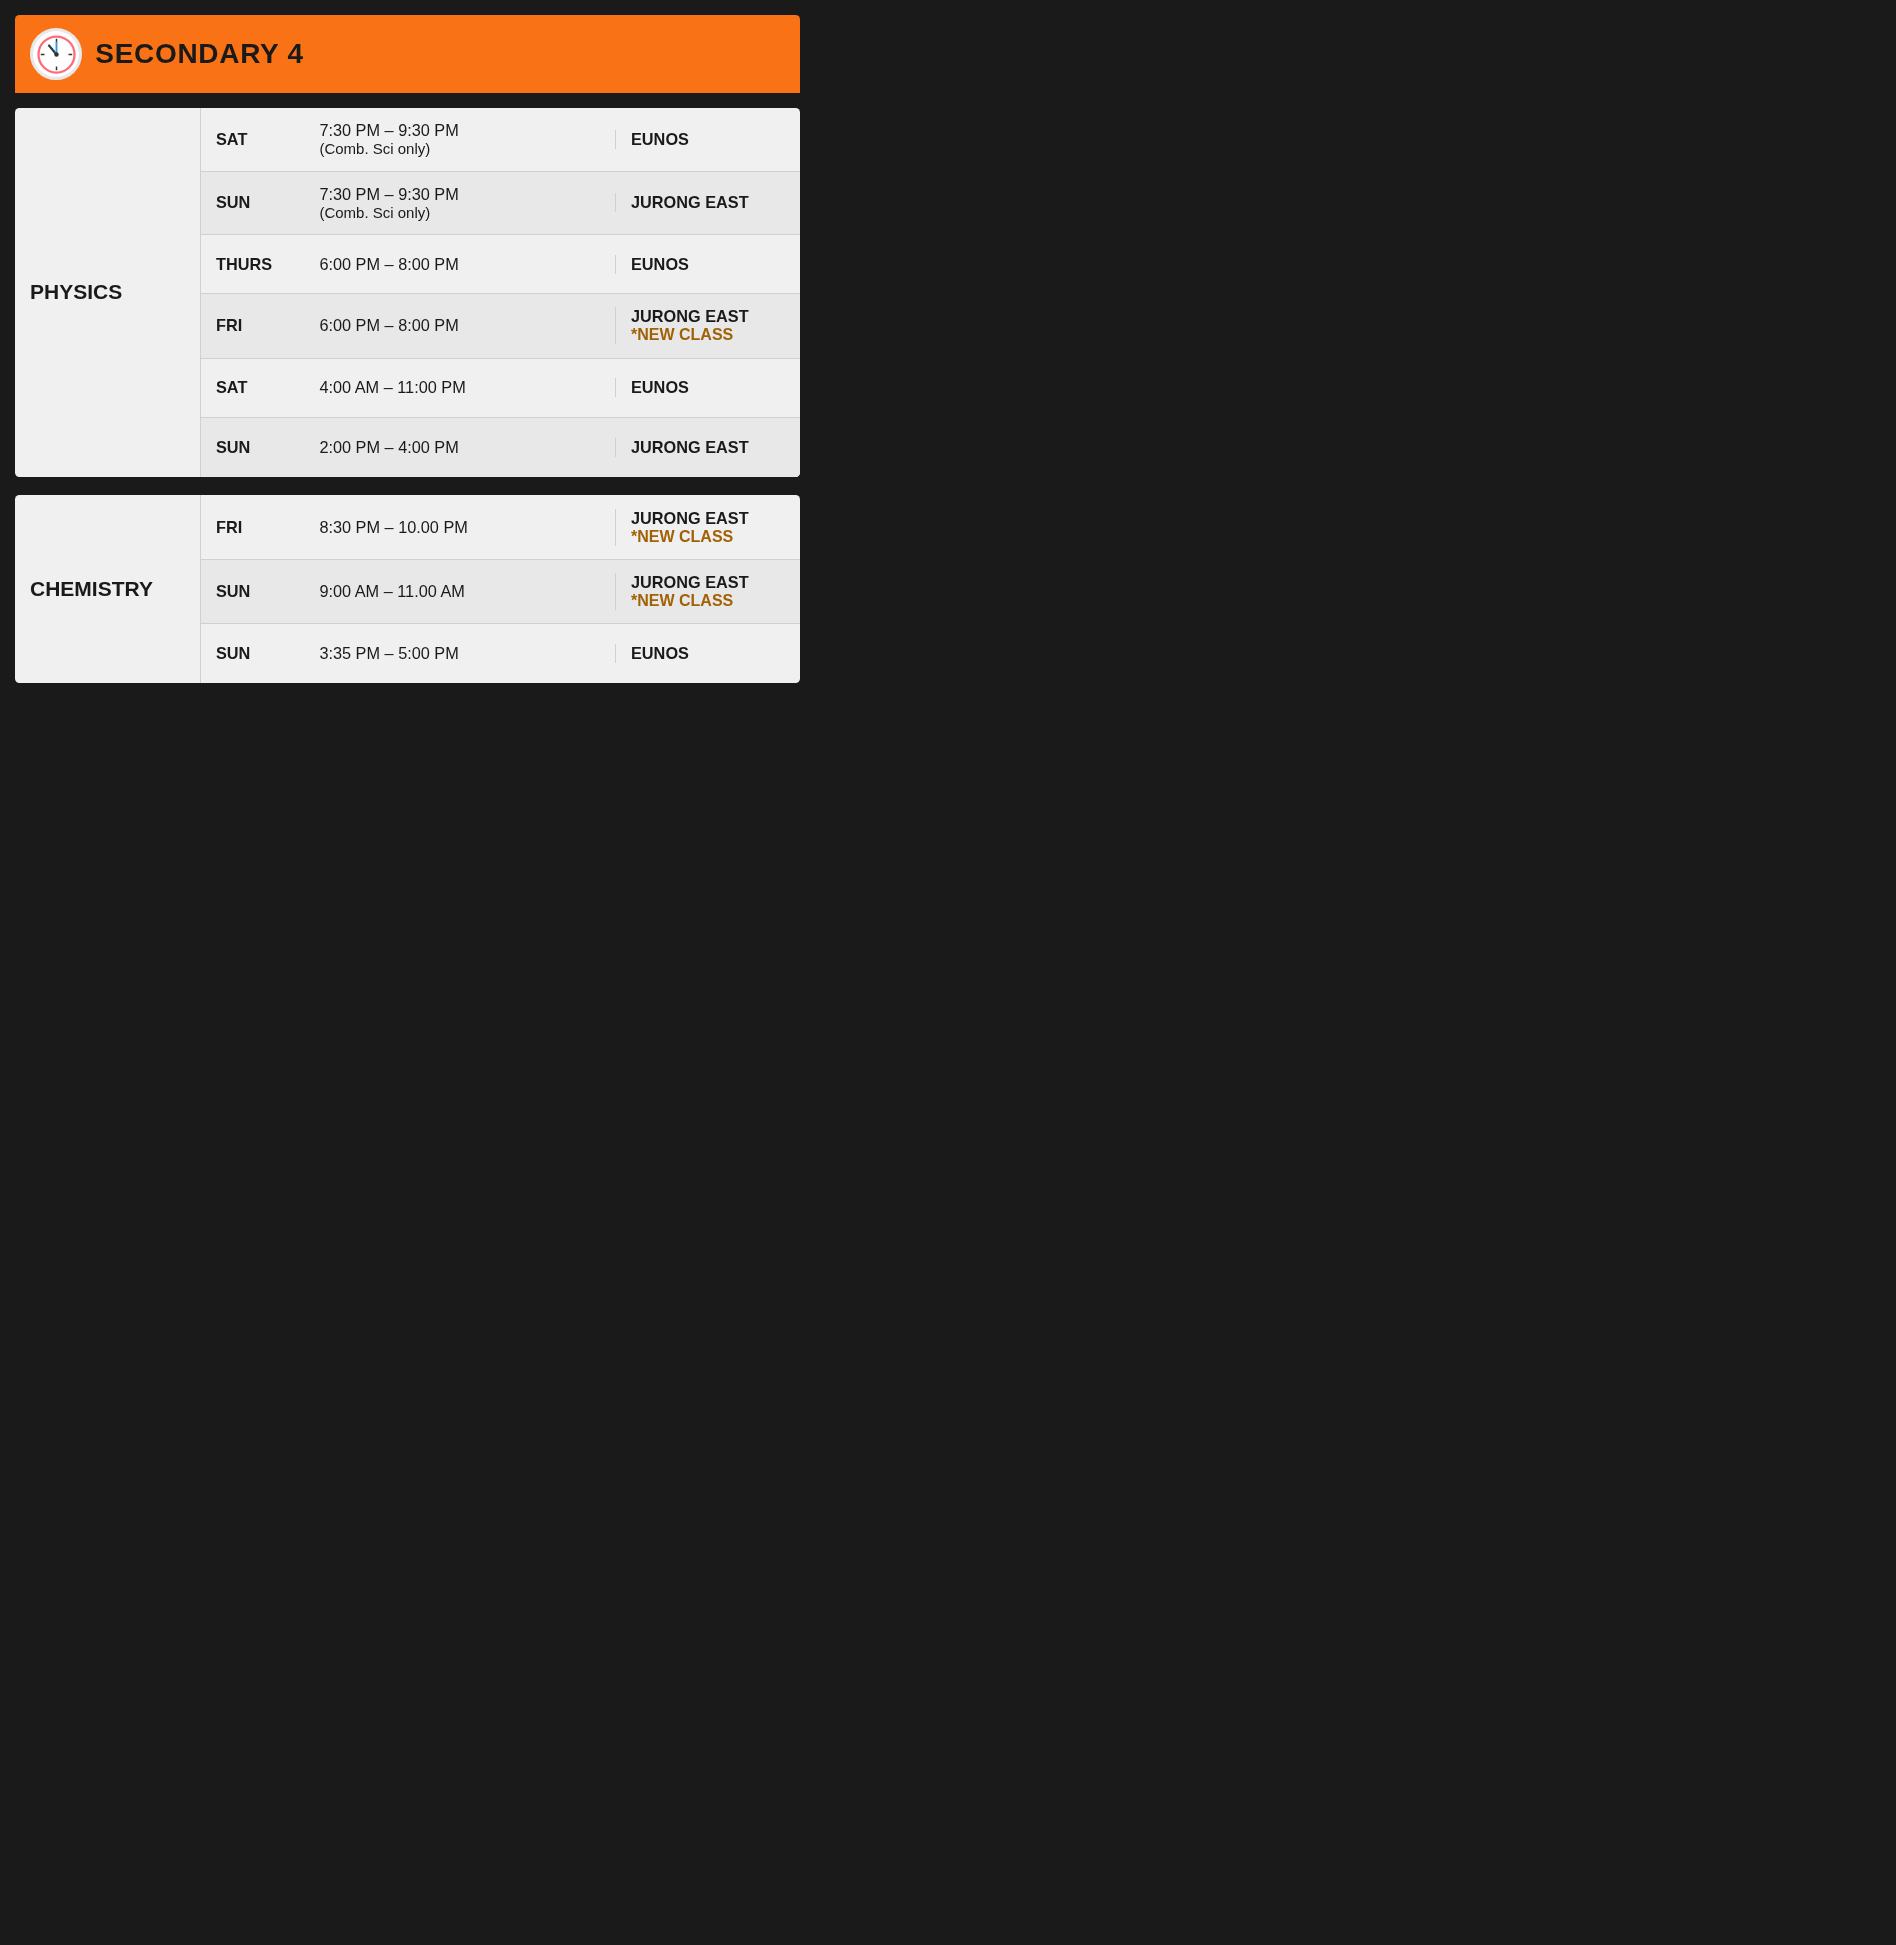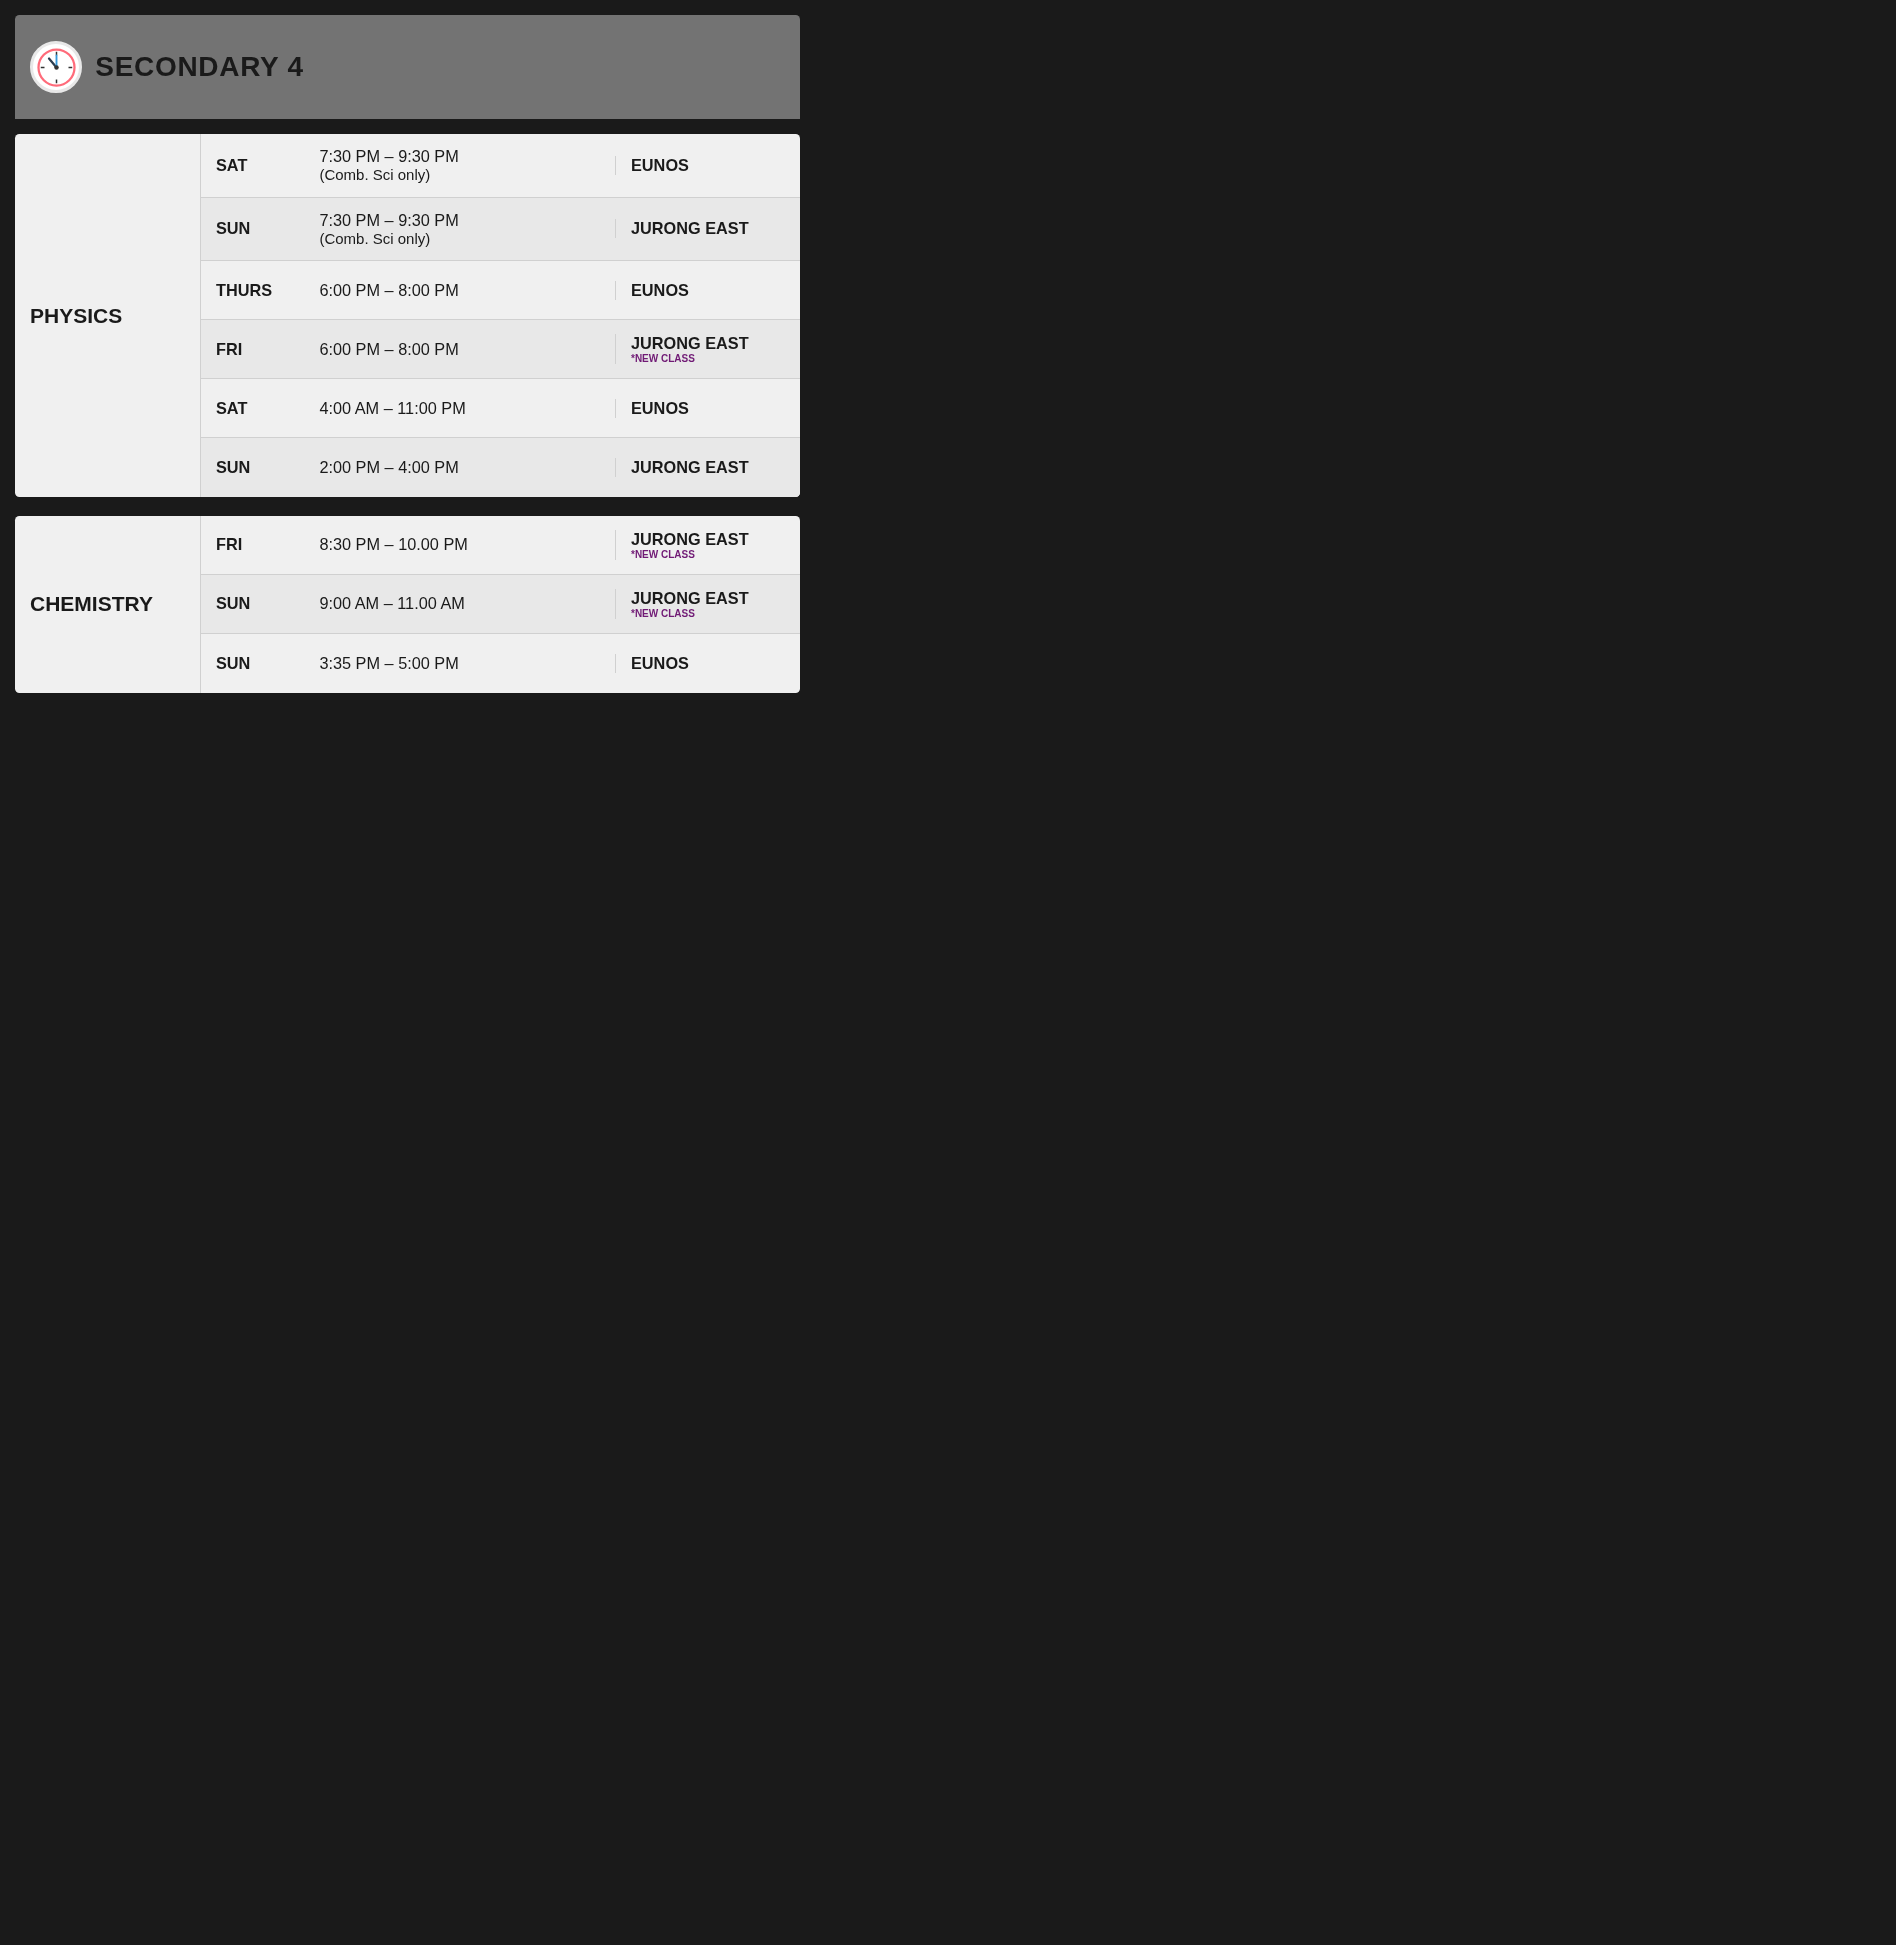--- a/index.html
+++ b/index.html
@@ -9,24 +9,24 @@
     }
 
     body {
       background: #1a1a1a;
       font-family: 'Arial', sans-serif;
       padding: 15px;
       width: 815px;
     }
 
     .header {
-      background: #737373;
-      display: flex;
-      align-items: center;
-      padding: 26px 15px;
+      background: #f97316;
+      display: flex;
+      align-items: center;
+      padding: 13px 15px;
       border-radius: 4.4px 4.4px 0 0;
       gap: 13.3px;
       text-align: right;
     }
 
     .clock-icon {
       width: 52px;
       height: 52px;
       background: white;
       border-radius: 50%;
@@ -125,22 +125,22 @@
       min-width: 170px;
       font-size: 16.3px;
       font-weight: 700;
       color: #1a1a1a;
       border-left: 0.7px solid #d0d0d0;
       padding-left: 15px;
     }
 
     .new-class-badge {
       display: block;
-      color: #701a75;
-      font-size: 10px;
+      color: #a16207;
+      font-size: 16px;
       font-weight: 700;
     }
 
     .schedule-row:nth-child(even) {
       background: #e8e8e8;
     }
   </style>
 </head>
 <body>
 

